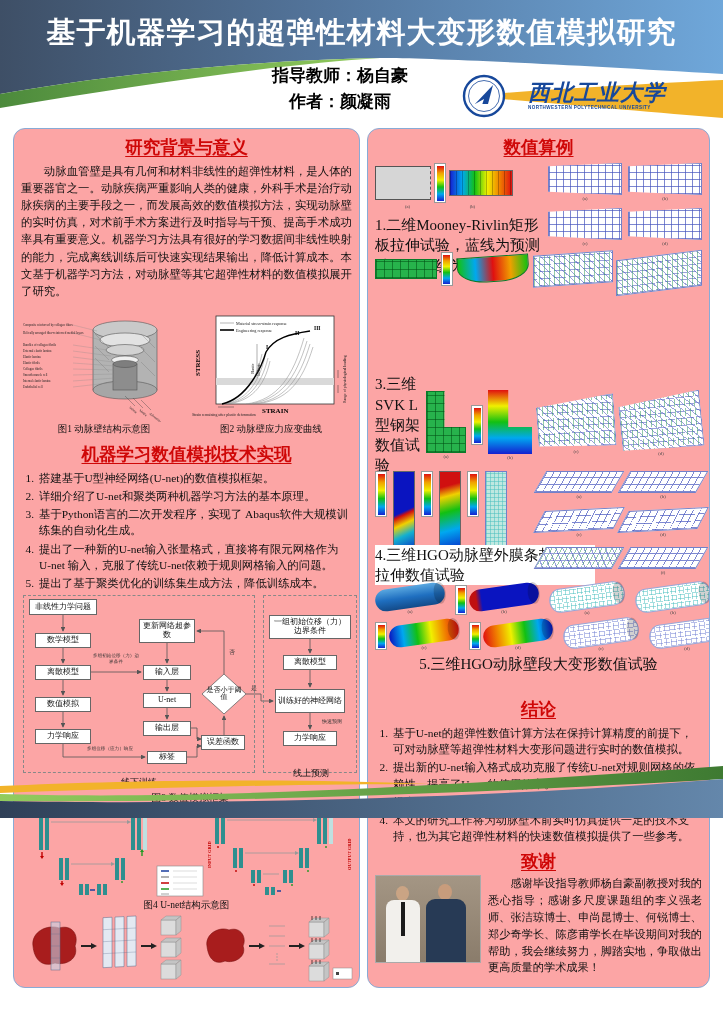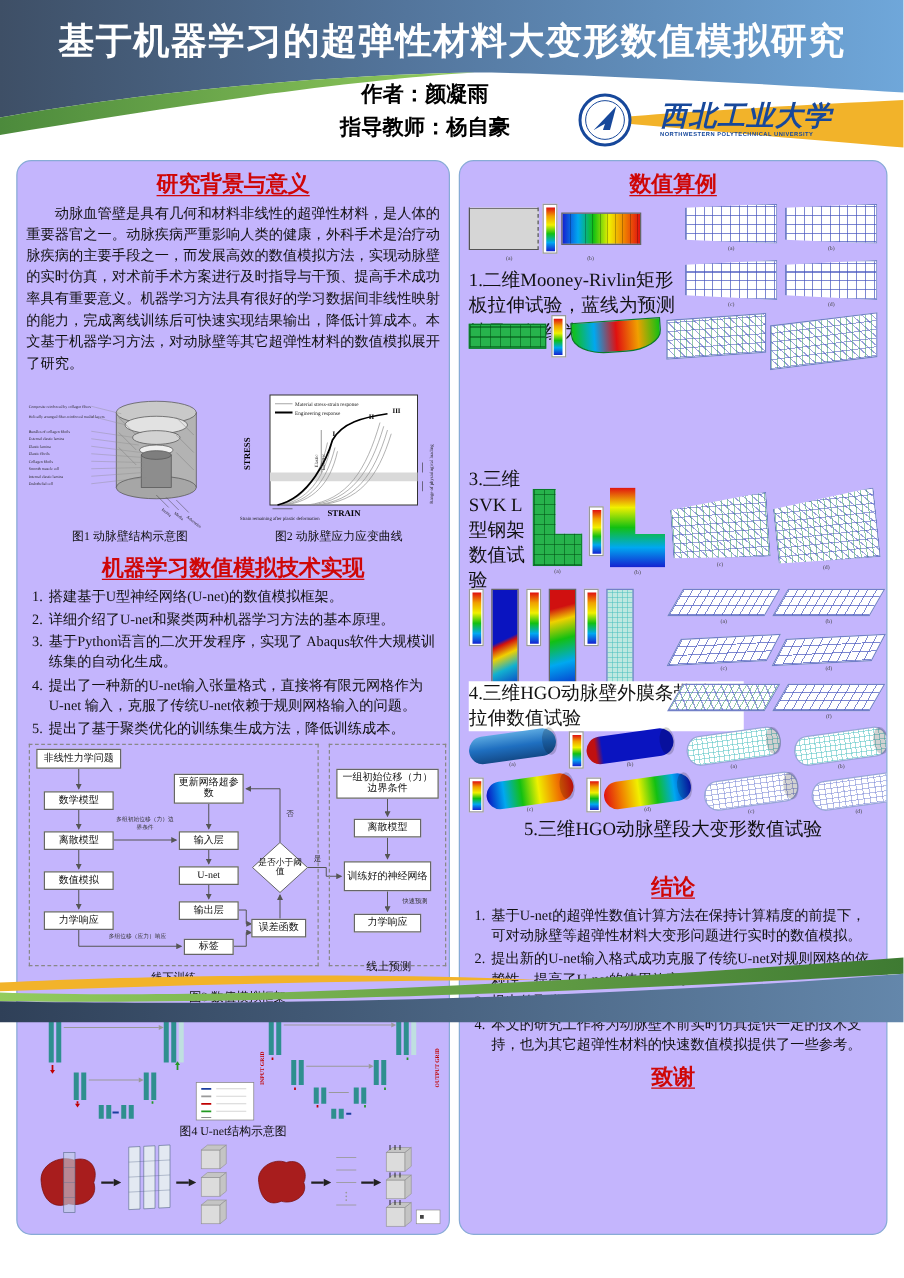--- a/index.html
+++ b/index.html
@@ -15,21 +15,21 @@
     font-family:"Liberation Sans",sans-serif;font-weight:bold;font-size:29px;letter-spacing:1px}
   .authors{position:absolute;top:63px;left:150px;width:380px;text-align:center;
     font-family:"Liberation Sans",sans-serif;font-weight:bold;font-size:17px;color:#000;line-height:1.55}
   .logo{position:absolute;top:74px;left:462px;display:flex;align-items:center;gap:22px}
   .logo-txt{display:flex;flex-direction:column;line-height:1}
   .uni-cn{font-family:"Liberation Serif",serif;font-style:italic;font-weight:bold;
     font-size:22px;color:#17489b;letter-spacing:1px}
   .uni-en{font-family:"Liberation Sans",sans-serif;font-size:4.6px;letter-spacing:.4px;
     color:#17489b;margin-top:2px;font-weight:bold}
   
-  .panel{position:absolute;top:128px;background:#c4b5fd;border:1.6px solid #88abd6;
+  .panel{position:absolute;top:128px;background:#fca5a5;border:1.6px solid #88abd6;
     border-radius:12px;padding:3px 7px;overflow:hidden}
   #panel-left{left:13px;width:347px;height:860px}
   #panel-right{left:367px;width:343px;height:860px}
   .h{color:#cf0707;font-family:"Liberation Sans",sans-serif;font-weight:bold;font-size:17.5px;
     text-align:center;text-decoration:underline;text-underline-offset:3px;margin:3px 0 4px}
   .para{font-size:11.4px;line-height:1.5;text-align:justify;text-indent:2em;color:#111}
   ol.lst{font-size:11.4px;line-height:1.42;margin:2px 0 0 16px;color:#111}
   ol.lst li{padding-left:2px;margin-bottom:2px}
   .cap{font-size:9.5px;text-align:center;color:#111;margin-top:1px}
   .figrow{display:flex;justify-content:space-between;align-items:flex-start}
@@ -91,22 +91,22 @@
         <stop offset="0" stop-color="#4c8a3c"></stop>
           <stop offset="1" stop-color="#93cc5e"></stop>
       </linearGradient>
     </defs>
     <path d="M0,0 H723 V74 C560,64 430,58 380,58 C250,60 100,76 0,94 Z" fill="url(#gb)"></path>
     <path d="M0,94 C100,76 250,60 380,58 C280,64 130,86 0,108 Z" fill="url(#gg)"></path>
     <path d="M723,80 C600,86 510,92 468,96 C560,104 650,112 723,118 Z" fill="#f2b32a"></path>
   </svg>
   <div class="title">基于机器学习的超弹性材料大变形数值模拟研究</div>
   <div class="authors">
+    <div>指导教师：杨自豪</div>
     <div>作者：颜凝雨</div>
-    <div>指导教师：杨自豪</div>
   </div>
   <div class="logo">
     <svg width="44" height="44">
       <circle cx="22" cy="22" r="20" fill="#fff" stroke="#17489b" stroke-width="2.4"></circle>
       <circle cx="22" cy="22" r="15.5" fill="none" stroke="#17489b" stroke-width=".8"></circle>
       <path d="M13,30 L31,11 L26,30 Z" fill="#17489b"></path>
       <path d="M13,30 L22,25 L20,31 Z" fill="#fff"></path>
     </svg>
     <div class="logo-txt">
       <span class="uni-cn">西北工业大学</span>
@@ -643,20 +643,30 @@
 
     <div class="h" style="margin-top:6px">结论</div>
     <ol class="lst">
       <li>基于U-net的超弹性数值计算方法在保持计算精度的前提下，可对动脉壁等超弹性材料大变形问题进行实时的数值模拟。</li>
       <li>提出新的U-net输入格式成功克服了传统U-net对规则网格的依赖性，提高了U-net的使用效率。</li>
       <li>提出的聚类优化方法可以有效降低机器学习的训练成本。</li>
       <li>本文的研究工作将为动脉壁术前实时仿真提供一定的技术支持，也为其它超弹性材料的快速数值模拟提供了一些参考。</li>
     </ol>
 
     <div class="h" style="margin-top:5px;margin-bottom:1px">致谢</div>
+    <div class="ackrow">
+      <div class="photo">
+        <div style="left:20px;top:10px;width:13px;height:15px;border-radius:50%;background:#caa484"></div>
+        <div style="left:10px;top:24px;width:34px;height:64px;border-radius:8px 8px 0 0;background:#f2f0ec"></div>
+        <div style="left:25px;top:26px;width:4px;height:34px;background:#1b1b1b"></div>
+        <div style="left:62px;top:8px;width:14px;height:16px;border-radius:50%;background:#c89c7c"></div>
+        <div style="left:50px;top:23px;width:40px;height:65px;border-radius:9px 9px 0 0;background:#273a55"></div>
+      </div>
+      <div class="ack-text">感谢毕设指导教师杨自豪副教授对我的悉心指导；感谢多尺度课题组的李义强老师、张洁琼博士、申尚昆博士、何锐博士、郑少奇学长、陈彦甫学长在毕设期间对我的帮助，我会继续努力，脚踏实地，争取做出更高质量的学术成果！</div>
+    </div>
   </div>
 
   <svg class="ftr-svg" width="723" height="58">
     <defs>
       <linearGradient id="gb2" x1="0" y1="0" x2="1" y2="0">
         <stop offset="0" stop-color="#2f4058"></stop>
           <stop offset="1" stop-color="#6487ab"></stop>
       </linearGradient>
       <linearGradient id="gg2" x1="0" y1="0" x2="1" y2="0">
         <stop offset="0" stop-color="#93cc5e"></stop>

